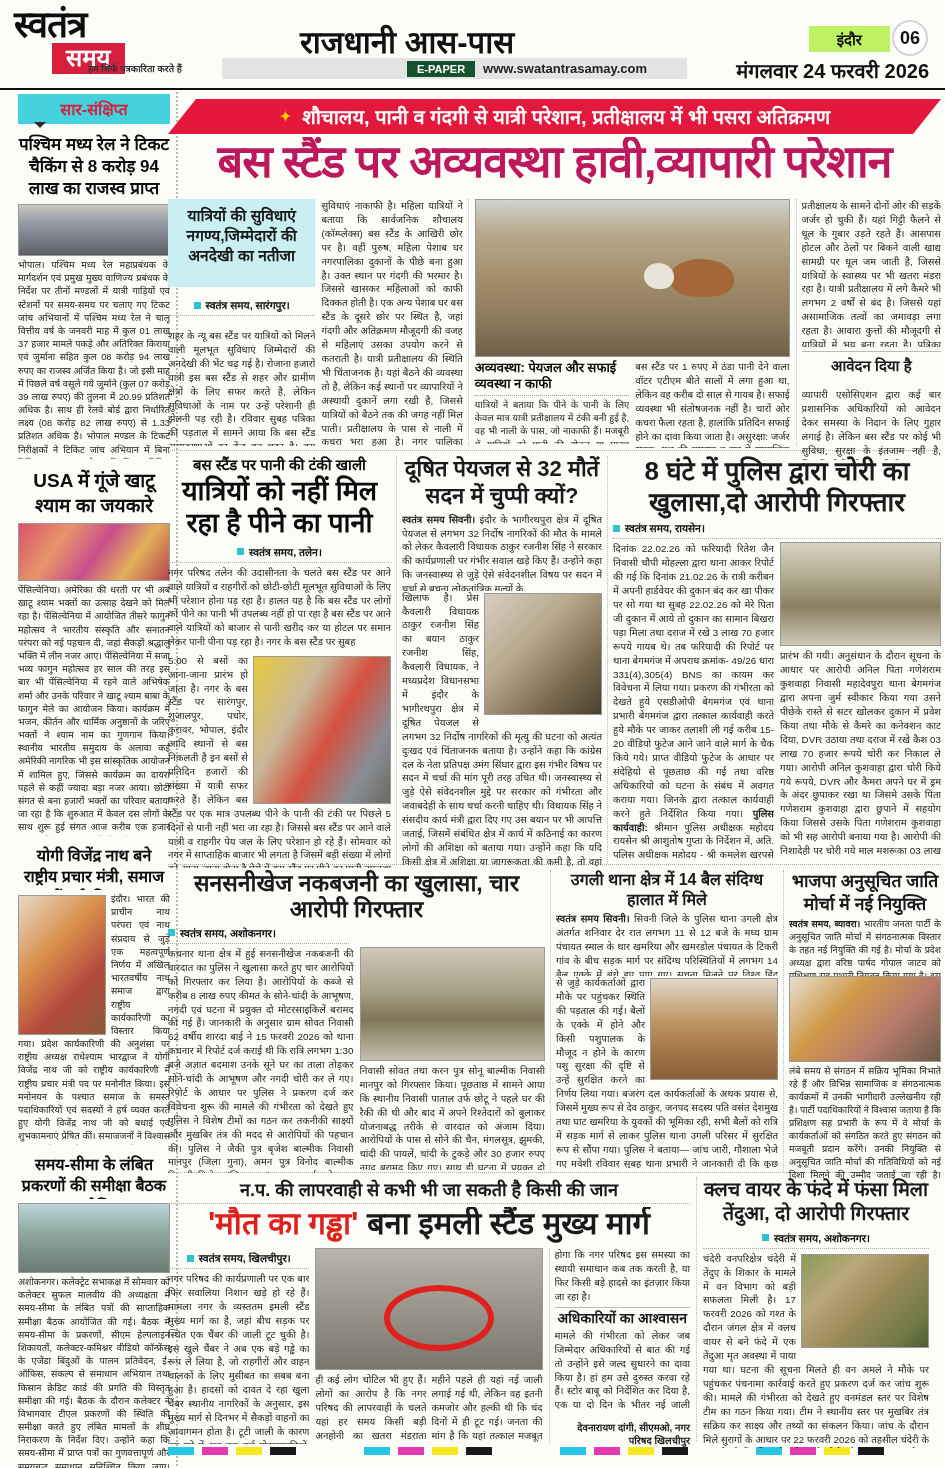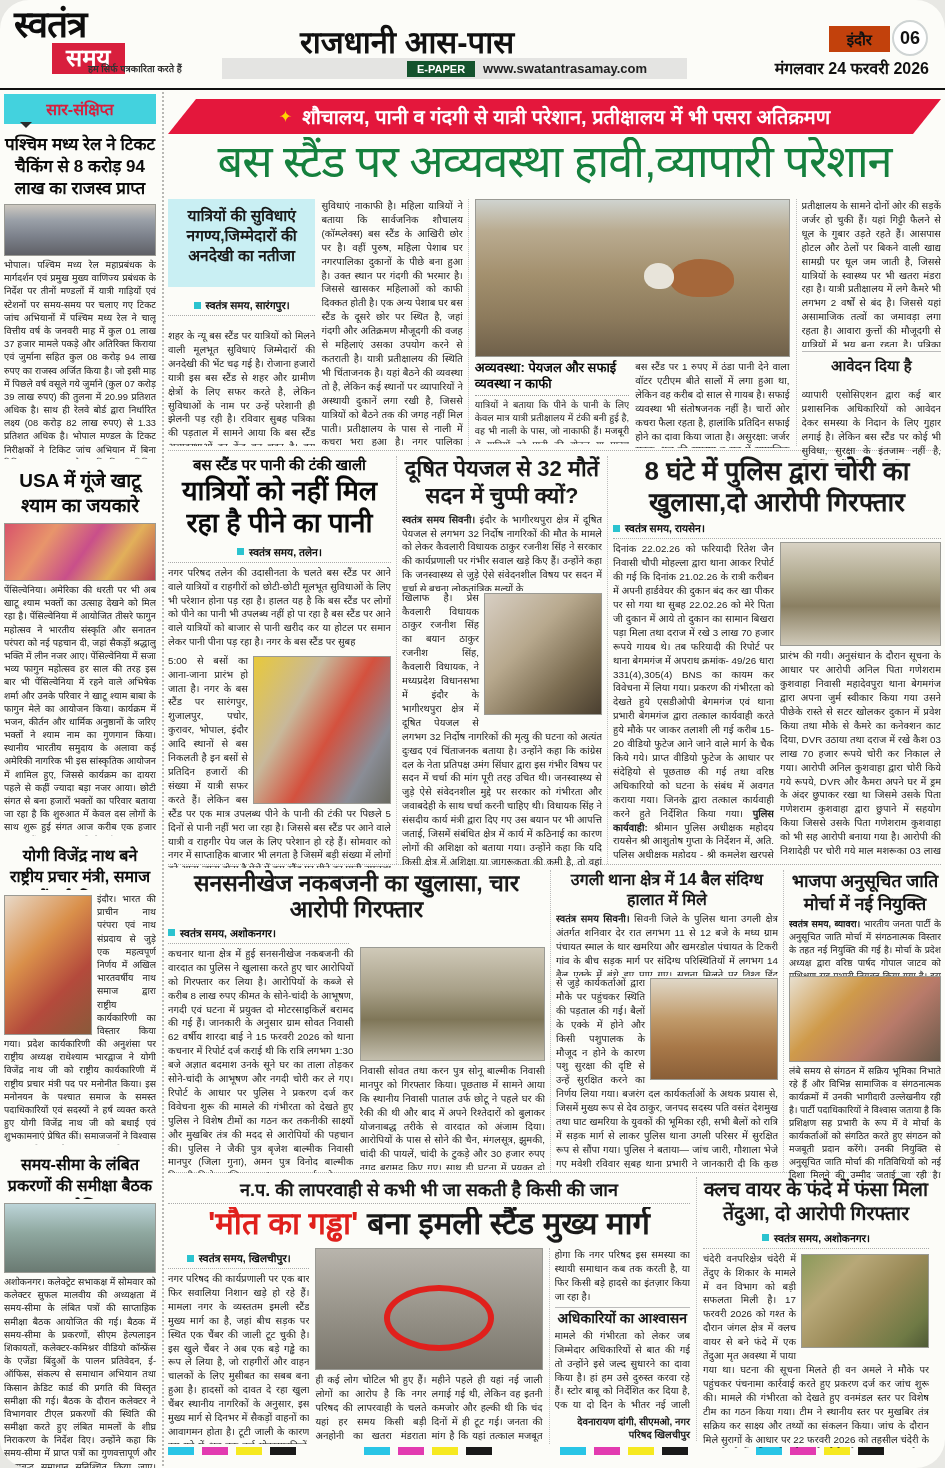--- a/index.html
+++ b/index.html
@@ -1,41 +1,41 @@
 <!DOCTYPE html>
 <html lang="hi"><head>
 <meta charset="utf-8">
 <style>
   html,body{margin:0;padding:0;background:#e8e8e4;}
   .page{position:relative;width:945px;height:1468px;background:#fcfcf8;margin:0 auto;
-        font-family:"Liberation Sans","DejaVu Sans",sans-serif;color:#1a1a1a;overflow:hidden;border-radius:29px;}
+        font-family:"Liberation Sans","DejaVu Sans",sans-serif;color:#1a1a1a;overflow:hidden;}
   .page *{box-sizing:border-box;}
 
   
   .masthead{position:absolute;top:0;left:0;width:945px;height:90px;border-bottom:2.5px solid #111;}
   .logo{position:absolute;left:14px;top:6px;width:150px;}
   .logo-top{font-size:37px;font-weight:800;color:#0d0d0d;letter-spacing:-1px;line-height:1;}
   .logo-bottom{display:inline-block;background:#d81f3d;color:#fff;font-weight:800;font-size:24px;
                padding:1px 14px;margin-left:38px;line-height:1.2;}
   .tagline{position:absolute;left:88px;top:62px;font-size:9.5px;font-weight:700;color:#333;width:130px;}
   .section-title{position:absolute;left:300px;top:20px;width:345px;
                  font-size:31px;font-weight:800;color:#111;}
   .epaper-bar{position:absolute;left:222px;top:58px;width:465px;height:21px;background:#e4e4e2;
               display:flex;align-items:center;padding-left:185px;gap:8px;}
   .epaper-badge{background:#14532d;color:#fff;font-weight:700;font-size:11px;padding:2px 10px;}
   .website{font-weight:700;font-size:13px;color:#222;}
   .city-block{position:absolute;right:55px;top:26px;display:flex;align-items:center;}
-  .city-badge{background:#c2410c;color:#111;font-weight:800;font-size:15px;padding:3px 18px;}
+  .city-badge{background:#bef264;color:#111;font-weight:800;font-size:15px;padding:3px 28px;}
   .page-circle{position:absolute;right:-38px;top:-6px;width:36px;height:36px;border-radius:50%;
                background:#fff;border:2px solid #cfd4d4;color:#111;font-weight:800;font-size:18px;
                display:flex;align-items:center;justify-content:center;}
-  .date-line{position:absolute;right:16px;top:57px;font-weight:800;font-size:16px;color:#111;}
+  .date-line{position:absolute;right:16px;top:57px;font-weight:800;font-size:20px;color:#111;}
 
   
-  .sidebar{position:absolute;left:0;top:92px;width:164px;height:1374px;padding:2px 6px 0 4px;
+  .sidebar{position:absolute;left:14px;top:92px;width:164px;height:1374px;padding:2px 6px 0 4px;
            border-right:2px dotted #b8b8b4;}
   .sidebar-title{position:relative;background:#43d2de;color:#d81f3d;font-weight:800;font-size:16px;
                  text-align:center;padding:4px 0;}
   .sidebar-title:after{content:"";position:absolute;left:16px;bottom:-10px;border:6px solid transparent;
                        border-top-color:#2a2a2a;}
   .sb-art{margin-top:10px;}
   .sb-head{font-weight:800;color:#0d0d0d;text-align:center;line-height:1.3;overflow:hidden;}
   .sb-body{font-size:9.3px;line-height:1.42;text-align:justify;overflow:hidden;margin-top:3px;}
   .sb-photo{width:100%;margin-top:4px;}
 
@@ -65,21 +65,21 @@
             border-radius:50%;}
   .ph-leopard{float:right;width:128px;height:94px;margin:2px 0 2px 5px;
            background:linear-gradient(135deg,#8a9a5a 0%,#b8a878 28%,#9a8a58 55%,#6f7a45 84%,#4f5a35 100%);}
 
   
   .main{position:absolute;left:168px;top:92px;width:773px;height:1374px;}
   .red-banner{position:relative;margin:7px 0 3px 0;height:35px;background:#e4173c;color:#fff;
               font-weight:800;font-size:20px;display:flex;align-items:center;justify-content:center;
               clip-path:polygon(28px 0,100% 0,calc(100% - 28px) 100%,0 100%);}
   .banner-star{color:#ffd400;font-size:16px;margin-right:10px;}
-  .main-headline{margin:2px 0 0 0;font-size:45px;font-weight:400;text-align:center;color:#15803d;
+  .main-headline{margin:2px 0 0 0;font-size:45px;font-weight:700;text-align:center;color:#be185d;
                  line-height:1.12;height:58px;overflow:hidden;letter-spacing:-1px;}
   .body-text{font-size:9.8px;line-height:1.42;text-align:justify;color:#1c1c1c;overflow:hidden;}
   .byline{display:flex;align-items:center;justify-content:center;gap:5px;font-weight:800;font-size:10.5px;
           color:#111;border-bottom:1px dotted #aaa;padding:3px 0;margin-bottom:3px;}
   .byline:before{content:"";width:7px;height:7px;background:#2bc3cf;display:inline-block;}
 
   .lead-row{display:flex;gap:6px;height:252px;margin-top:4px;padding-bottom:4px;border-bottom:1px dotted #aaa;}
   .colA{width:148px;display:flex;flex-direction:column;gap:8px;}
   .lead-subhead{background:#c9eff3;font-weight:800;font-size:15.5px;text-align:center;line-height:1.3;
                 padding:7px 4px;height:88px;overflow:hidden;}
@@ -127,21 +127,21 @@
   .pit-head{text-align:center;font-size:31px;font-weight:800;line-height:1.1;margin:3px 0;height:38px;overflow:hidden;}
   .pit-head .red{color:#e0201c;}
   .pit-cols{display:flex;gap:6px;height:196px;}
   .pit-c1{width:142px;}
   .pit-mid{width:228px;}
   .pit-under{display:flex;gap:5px;margin-top:3px;height:70px;}
   .pit-under .body-text{width:50%;}
   .pit-c4{width:142px;border-left:1px dotted #bbb;padding-left:5px;}
   .pit-sub{font-weight:800;font-size:14px;text-align:center;line-height:1.2;margin:3px 0 2px;
            border-top:1px solid #bbb;padding-top:2px;}
-  .attrib{font-weight:800;font-size:9.8px;text-align:right;margin-top:4px;}
+  .attrib{font-weight:800;font-size:9.8px;text-align:right;margin-top:10px;}
   .art-leopard{width:233px;border-left:1px dotted #bbb;padding-left:6px;}
   .art-leopard h2{margin:0 0 2px 0;font-size:19.5px;font-weight:800;text-align:center;line-height:1.25;}
 
   .cmyk{height:8px;background:repeating-linear-gradient(90deg,
         #29c5e6 0 26px,transparent 26px 34px,#e23bb0 34px 60px,transparent 60px 68px,
         #f6e920 68px 94px,transparent 94px 102px,#1a1a1a 102px 128px,transparent 128px 196px);}
   .main .cmyk{margin-top:6px;}
 </style>
 </head>
 <body>

